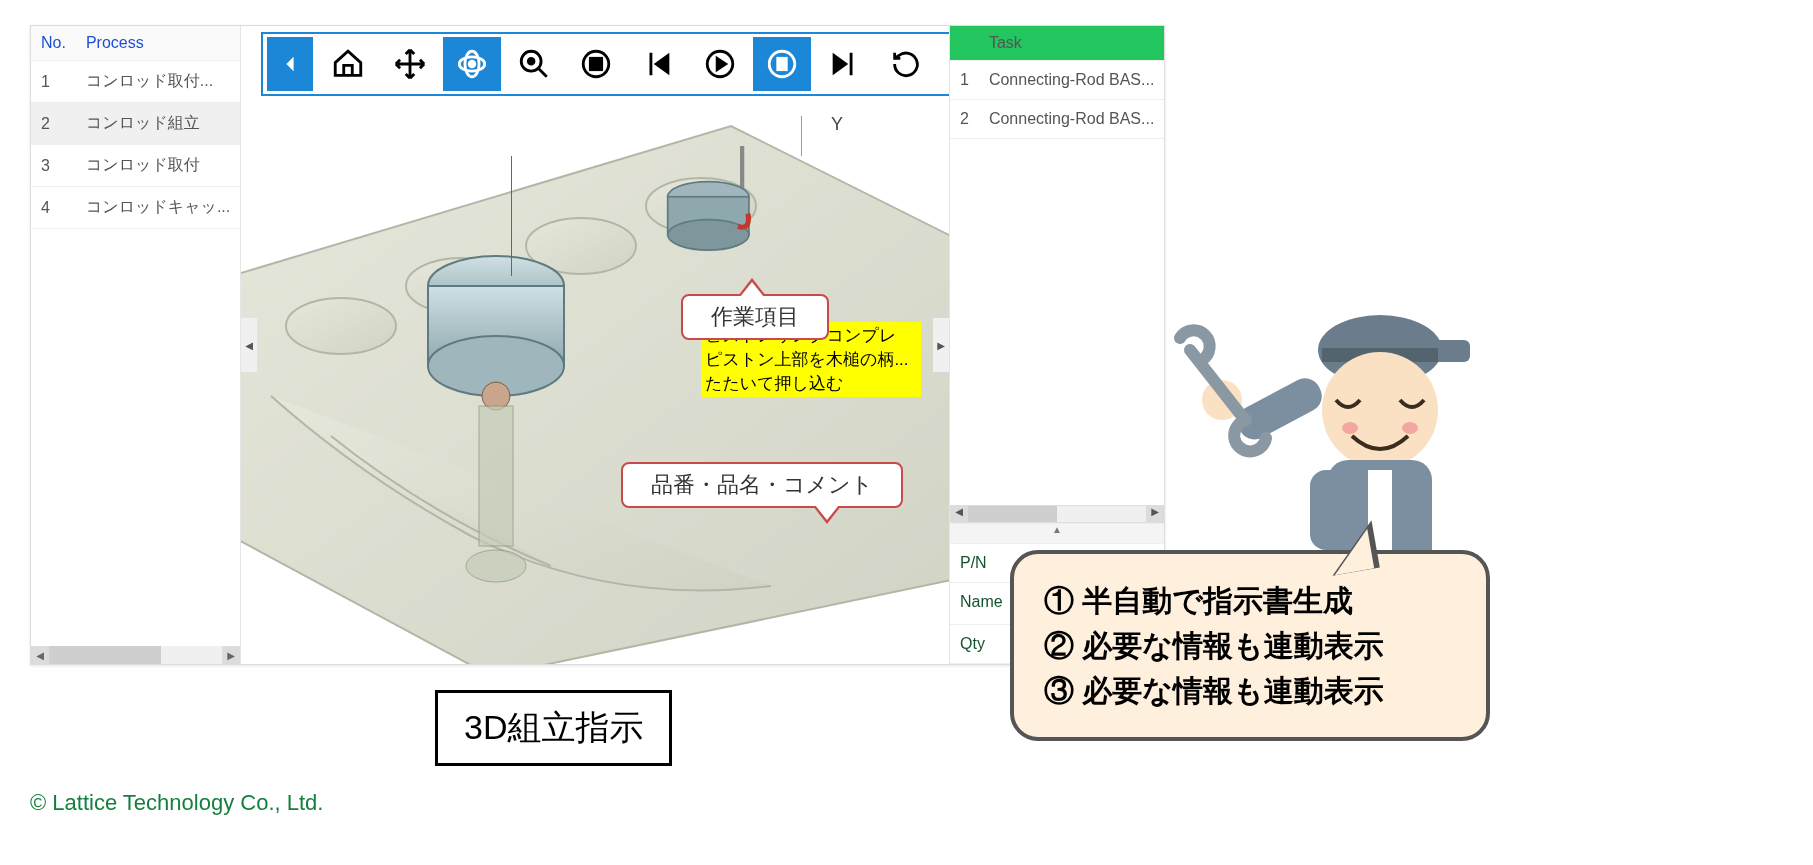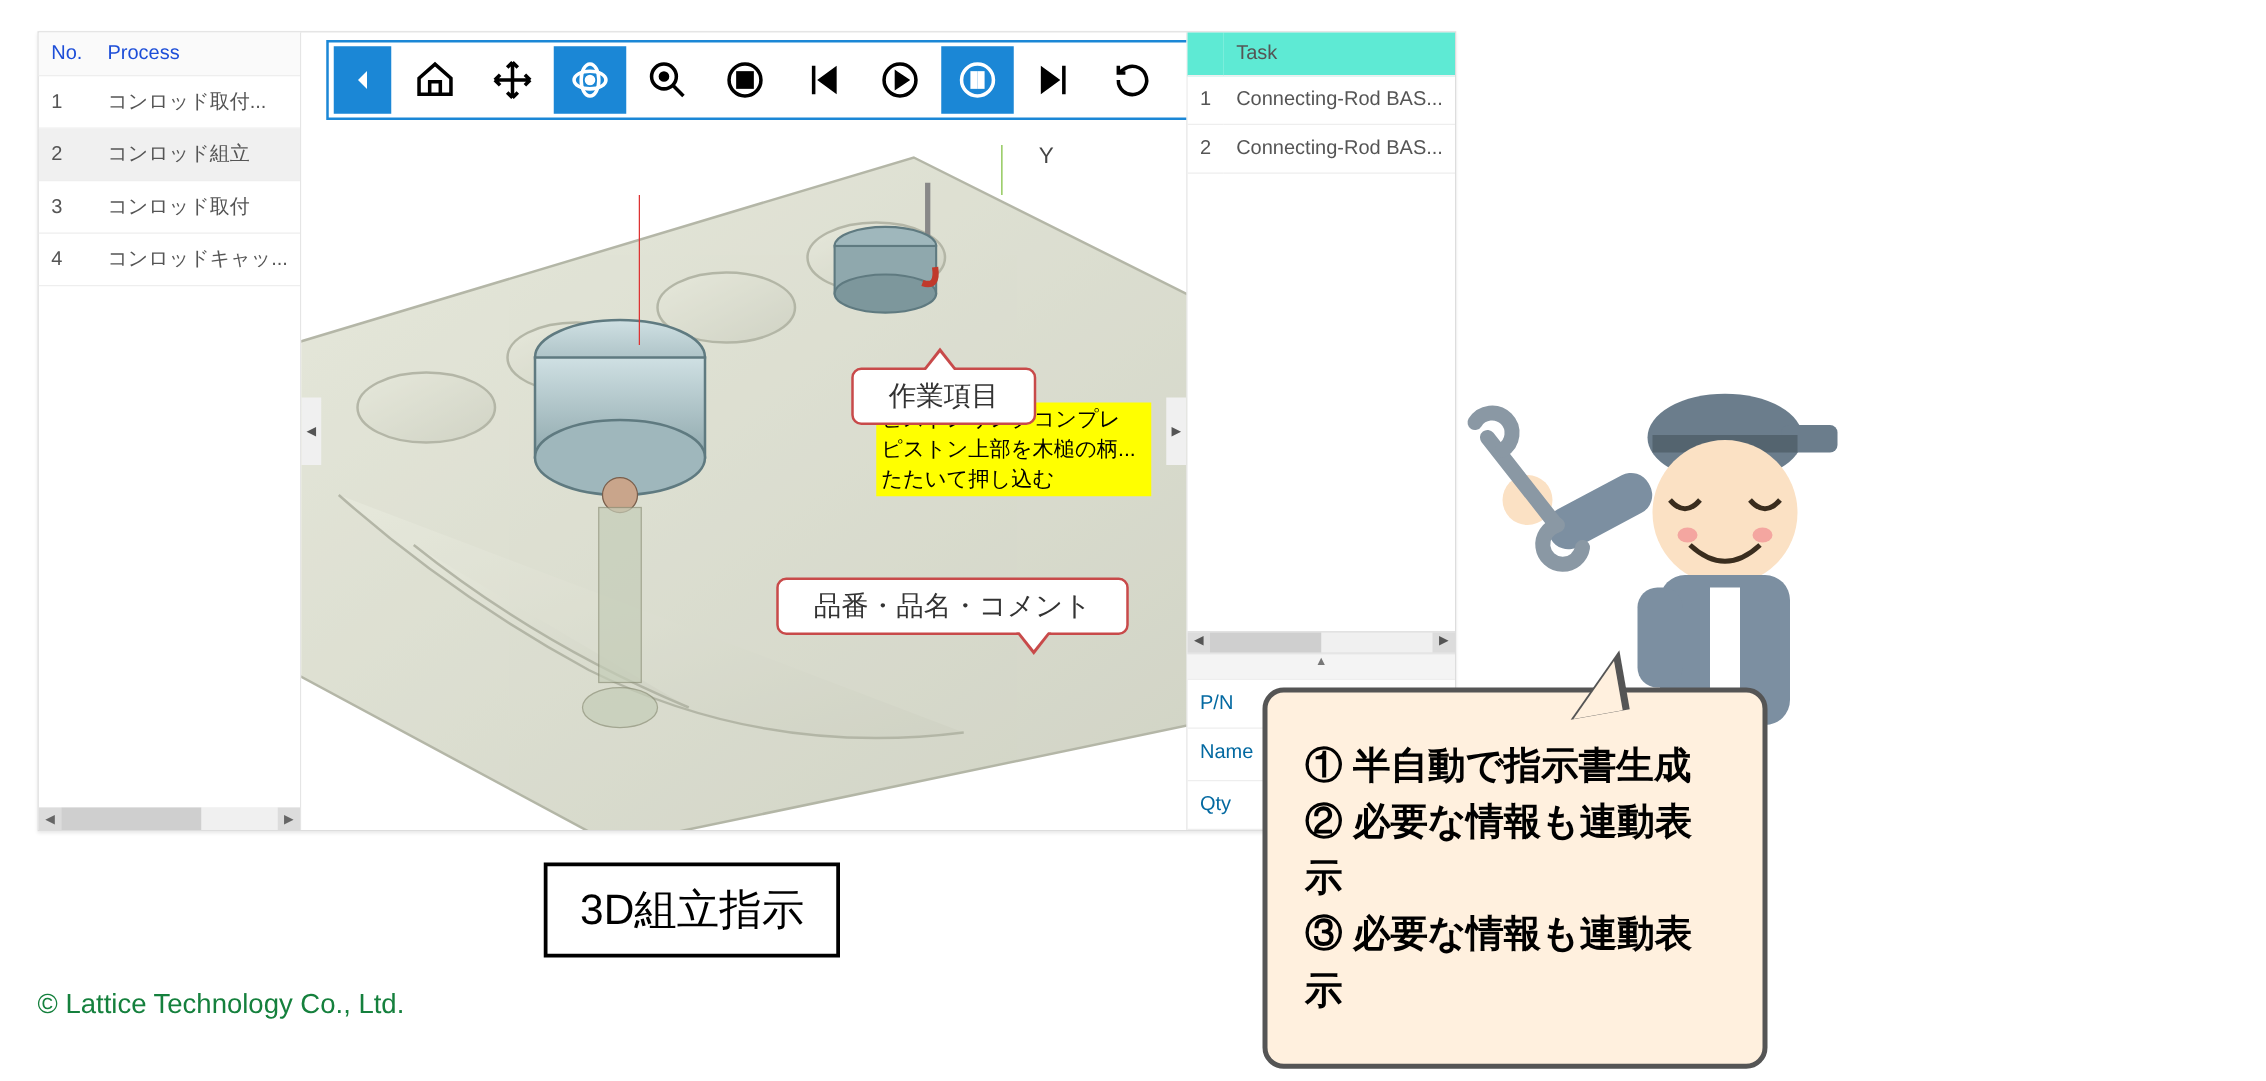--- a/index.html
+++ b/index.html
@@ -35,31 +35,31 @@
 .note1:after{top:-14px;left:57px;border-width:0 12px 15px 12px;border-color:transparent transparent #fff transparent}
 .note2{left:380px;top:436px}
 .note2:before{bottom:-18px;right:60px;border-width:18px 14px 0 14px;border-color:#c84a4a transparent transparent transparent}
 .note2:after{bottom:-14px;right:62px;border-width:15px 12px 0 12px;border-color:#fff transparent transparent transparent}
 .yellow-note{position:absolute;left:460px;top:296px;width:220px;background:#ffff00;font-size:17px;color:#000;padding:2px 4px;line-height:1.4}
 .left-toggle,.right-toggle{position:absolute;top:50%;width:16px;height:54px;background:#f0f0f0;display:flex;align-items:center;justify-content:center;font-size:10px;color:#555;transform:translateY(-50%)}
 .left-toggle{left:0}
 .right-toggle{right:0}
 .col-right{width:215px;border-left:1px solid #e5e5e5;display:flex;flex-direction:column;font-size:16px;color:#555}
 .col-right table{width:100%;border-collapse:collapse}
-.col-right th{text-align:left;padding:8px 10px;font-weight:400;background:#5eead4;border-bottom:1px solid #eee}
+.col-right th{text-align:left;padding:8px 10px;font-weight:400;background:#22c55e;border-bottom:1px solid #eee}
 .col-right td{padding:10px;border-bottom:1px solid #eee;white-space:nowrap;overflow:hidden;text-overflow:ellipsis}
 .col-right .split{height:18px;background:#f0f0f0;border-top:1px solid #ddd;border-bottom:1px solid #ddd;display:flex}
 .col-right .props{border-top:1px solid #eee}
 .col-right .props .uparrow{height:20px;background:#f4f4f4;text-align:center;font-size:10px;color:#777;border-bottom:1px solid #eee}
 .col-right .props .row{display:flex;padding:10px;border-bottom:1px solid #eee}
-.col-right .props .row .k{width:65px;color:#0369a1}
+.col-right .props .row .k{width:65px;color:#14532d}
 .col-right .props .row .v{flex:1;color:#555}
 .caption-box{position:absolute;left:435px;top:690px;border:3px solid #000;padding:12px 26px;font-size:34px;font-weight:400;color:#000}
 .copyright{position:absolute;left:30px;top:790px;font-size:22px;color:#15803d}
-.speech{position:absolute;left:1010px;top:550px;width:404px;background:#fff0de;border:4px solid #555;border-radius:17px;padding:36px 30px;font-size:30px;font-weight:700;color:#000;line-height:1.5}
+.speech{position:absolute;left:1010px;top:550px;width:480px;background:#fff0de;border:4px solid #555;border-radius:28px;padding:24px 30px;font-size:30px;font-weight:700;color:#000;line-height:1.5}
 .speech:before{content:"";position:absolute;top:-30px;right:110px;width:0;height:0;border-width:0 0 48px 48px;border-style:solid;border-color:transparent transparent #555 transparent;transform:rotate(-10deg)}
 .speech:after{content:"";position:absolute;top:-22px;right:115px;width:0;height:0;border-width:0 0 40px 40px;border-style:solid;border-color:transparent transparent #fff0de transparent;transform:rotate(-10deg)}
 .worker{position:absolute;left:1150px;top:260px;width:380px;height:380px}
 </style>
 </head>
 <body>
 
 <div class="app">
 
   <div class="col-left">

